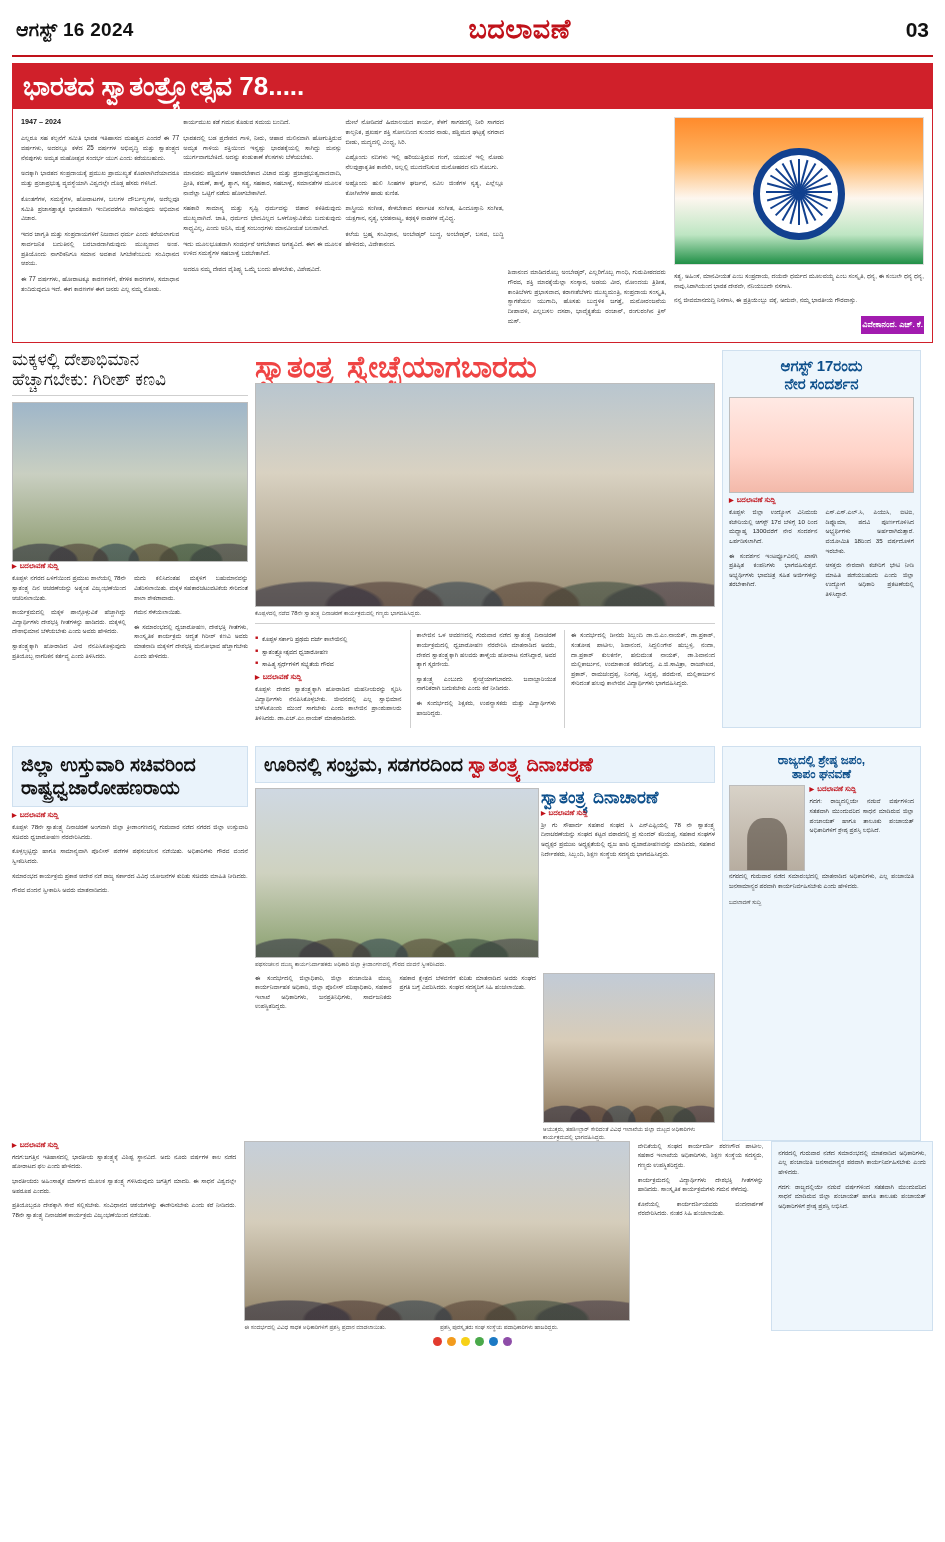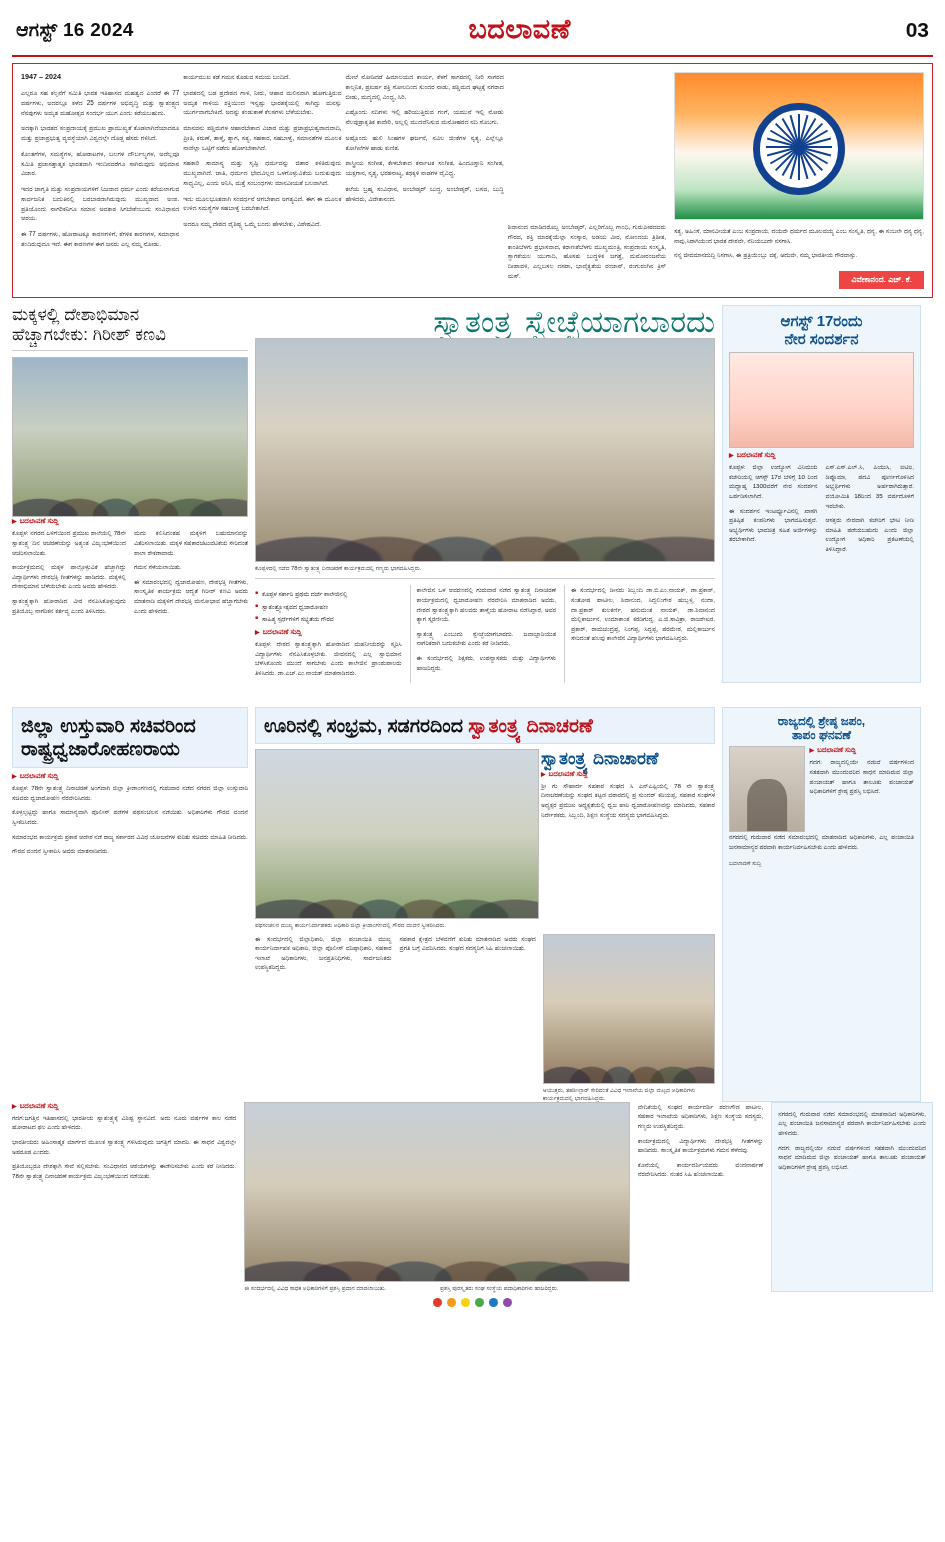--- a/index.html
+++ b/index.html
@@ -33,35 +33,35 @@
   .art-img {
     width:100%; height:148px; border:1px solid #ddd; position:relative; overflow:hidden;
     background:linear-gradient(180deg,#ff9a3c 0%, #ffd9ad 34%, #ffffff 52%, #cfeacf 72%, #2e9b4f 100%);
   }
   .art-img .sky { position:absolute; inset:0; background:linear-gradient(180deg,#ff8a2b 0%, #ffb25e 28%, #fdf6ee 55%, #bfe6c4 80%, #1f8f46 100%); opacity:.95;}
   .chakra { position:absolute; left:50%; top:52%; transform:translate(-50%,-50%); width:92px; height:92px; border-radius:50%;
     background:#fff; border:7px solid #12418f; }
   .chakra .hub { position:absolute; left:50%; top:50%; width:12px;height:12px;margin:-6px 0 0 -6px;background:#12418f;border-radius:50%; }
   .chakra .spoke { position:absolute; left:50%; top:4px; width:2px; height:33px; background:#12418f; transform-origin:50% 100%; margin-left:-1px;}
   .art-extra { margin-top:6px; font-size:6.3px; line-height:1.55; text-align:justify; }
-  .sign { margin-top:6px; background:#ef4444; color:#fff; font-size:8px; font-weight:bold; padding:3px 12px; display:inline-block; }
+  .sign { margin-top:6px; background:#a21caf; color:#fff; font-size:8px; font-weight:bold; padding:3px 1px; display:inline-block; }
 
   
   .byline { color:#c0121a; font-weight:bold; font-size:7px; margin:0 0 3px 0; }
   .byline:before { content:"\25B6"; color:#c0121a; font-size:6px; margin-right:3px; }
   p.body { margin:0 0 5px 0; font-size:6.2px; line-height:1.55; text-align:justify; color:#1a1a1a; }
 
   
   .grid2 { display:flex; gap:7px; margin-top:7px; }
   .col-a { width:236px; }
   .col-b { width:460px; }
   .col-c { width:199px; }
 
   .head-sm { font-size:17px; font-weight:normal; line-height:1.15; color:#111; }
-  .head-lg { font-size:30px; font-weight:normal; color:#0f766e; text-align:right; line-height:1.1; }
+  .head-lg { font-size:30px; font-weight:bold; color:#ef4444; text-align:left; line-height:1.1; }
   .head-blue { font-size:15px; font-weight:bold; color:#0d4f8b; text-align:center; line-height:1.2; }
 
   .photo { background:#d7d7d7; border:1px solid #bdbdbd; position:relative; overflow:hidden; }
   .photo.p1 { height:160px; background:linear-gradient(180deg,#9fb6c9 0%,#c9cfc1 45%,#8c9a6e 100%); }
   .photo.p2 { height:224px; background:linear-gradient(180deg,#b9c6cf 0%,#d9d2c2 40%,#9a8d74 100%); }
   .photo.p3 { height:96px; background:linear-gradient(180deg,#ffe9e4 0%,#ffd3c8 60%,#f3b9aa 100%); }
   .photo.p4 { height:150px; background:linear-gradient(180deg,#c2cbd6 0%,#d8ccb8 45%,#8f7a5e 100%); }
   .photo.p5 { height:170px; background:linear-gradient(180deg,#cfd8e2 0%,#cfd2c0 50%,#8aa06f 100%); }
   .photo.p6 { height:180px; background:linear-gradient(180deg,#c6cfd9 0%,#d5cdbb 45%,#94856a 100%); }
   .photo .figs { position:absolute; bottom:0; left:0; right:0; height:62%; background:
@@ -76,21 +76,21 @@
   .cols2 { column-count:2; column-gap:8px; }
 
   .bullets { margin:4px 0 5px 0; padding:0; list-style:none; }
   .bullets li { font-size:6.2px; line-height:1.5; margin-bottom:3px; padding-left:7px; position:relative; }
   .bullets li:before { content:"\25A0"; color:#c0121a; position:absolute; left:0; top:0; font-size:5px; }
 
   .vdiv { border-left:1px solid #cfcfcf; }
   .hdiv { border-top:1px solid #cfcfcf; margin:6px 0; }
 
   
-  .band { margin-top:24px; display:flex; gap:7px; }
+  .band { margin-top:18px; display:flex; gap:7px; }
   .blue-head { background:#eaf3fb; border:1px solid #cfe0ef; padding:6px 8px; font-size:19px; font-weight:bold; color:#111; line-height:1.25; }
   .blue-head .red { color:#c0121a; }
   .panel-blue { background:#eef6fc; border:1px solid #cfe0ef; padding:6px; }
 
   
   .bottom-head { text-align:center; font-size:26px; font-weight:bold; color:#111; margin:8px 0 6px 0; }
   .bottom-head .blue { color:#0d4f8b; }
 
   .dots { display:flex; gap:5px; justify-content:center; align-items:center; margin-top:6px; }
   .dots i { width:9px; height:9px; border-radius:50%; display:block; }
@@ -103,20 +103,21 @@
 <div class="page">
 
   <div class="masthead">
     <div class="mast-date">ಆಗಸ್ಟ್ 16 2024</div>
     <div class="mast-title">ಬದಲಾವಣೆ</div>
     <div class="mast-page">03</div>
   </div>
   <div class="rule"></div>
 
   <div class="lead-wrap">
+    <div class="lead-head">ಭಾರತದ ಸ್ವಾತಂತ್ರ್ಯೋತ್ಸವ 78.....</div>
     <div class="lead-body">
       <div class="lead-text">
         <div class="lead-col">
           <div class="yearline">1947 – 2024</div>
           <p>ಎಲ್ಲರೂ ಸಹ ಕಲ್ಪನೆಗೆ ಸಮಿತಿ ಭಾರತ ಇತಿಹಾಸದ ಮಹತ್ವದ ಎಂದರೆ ಈ 77 ವರ್ಷಗಳು, ಅದರಲ್ಲೂ ಕಳೆದ 25 ವರ್ಷಗಳ ಅಭಿವೃದ್ಧಿ ಮತ್ತು ಸ್ವಾತಂತ್ರ್ಯದ ನೆನಪುಗಳು ಅಮೃತ ಮಹೋತ್ಸವ ಸಂದರ್ಭ ಯುಗ ಎಂದು ಕರೆಯಬಹುದು.</p>
           <p>ಅದಕ್ಕಾಗಿ ಭಾರತದ ಸಂಪ್ರದಾಯಕ್ಕೆ ಪ್ರಮುಖ ಪ್ರಾಮುಖ್ಯತೆ ಕೊಡಲಾಗಿದೆಯಾದರೂ ಮತ್ತು ಪ್ರಜಾಪ್ರಭುತ್ವ ವ್ಯವಸ್ಥೆಯಾಗಿ ವಿಶ್ವದಲ್ಲೇ ದೊಡ್ಡ ಹೆಸರು ಗಳಿಸಿದೆ.</p>
           <p>ಕೊಂತಗೆಗಳ, ಸಮಸ್ಯೆಗಳ, ಹೋರಾಟಗಳ, ಬಲಗಳ ದೌರ್ಬಲ್ಯಗಳ, ಅದೆಲ್ಲವೂ ಸಮಿತಿ ಪ್ರಜಾಸತ್ತಾತ್ಮಕ ಭಾರತವಾಗಿ ಇಂದಿನವರೆಗೂ ಸಾಗಿರುವುದು ಅಭಿಮಾನ ವಿಚಾರ.</p>
           <p>ಇದರ ಜಾಗೃತಿ ಮತ್ತು ಸಂಪ್ರದಾಯಗಳಿಗೆ ನಿಜವಾದ ಧರ್ಮ ಎಂದು ಕರೆಯಲಾಗುವ ಸಾರ್ವಜನಿಕ ಬದುಕಿನಲ್ಲಿ ಬರಬಾರದಾಗಿರುವುದು ಮುಖ್ಯವಾದ ಅಂಶ. ಪ್ರತಿಯೊಂದು ನಾಗರಿಕನಿಗೂ ಸಮಾನ ಅವಕಾಶ ಸಿಗಬೇಕೆಂಬುದು ಸಂವಿಧಾನದ ಆಶಯ.</p>
           <p>ಈ 77 ವರ್ಷಗಳು, ಹೋರಾಟಕ್ಕೂ ಕಾರಣಗಳಿಗೆ, ಕೆಗಳಿಕ ಕಾರಣಗಳ, ಸಮಾಧಾನ ತಂದಿರುವುದೂ ಇದೆ. ಈಗ ಕಾರಣಗಳ ಈಗ ಜನರು ಎಲ್ಲ ನಮ್ಮ ನೋಡು.</p>
         </div>

